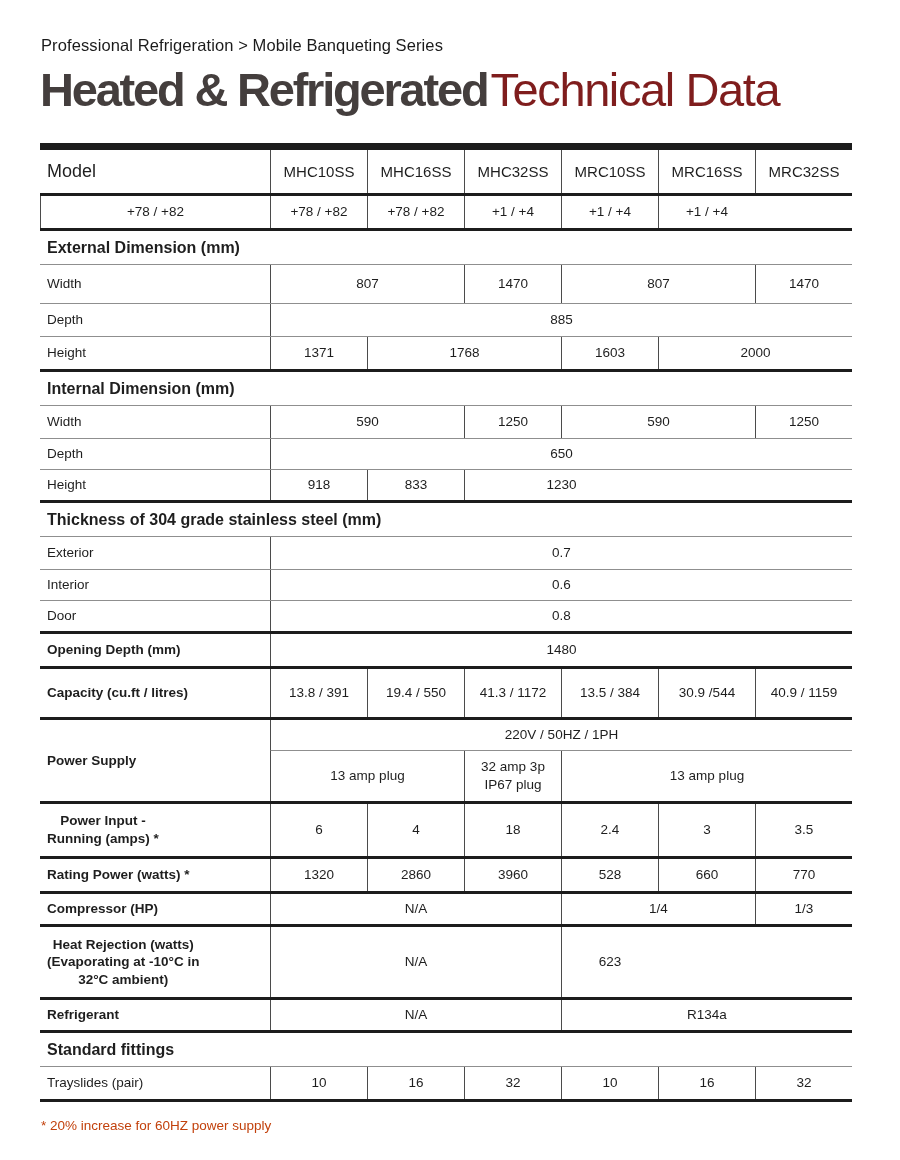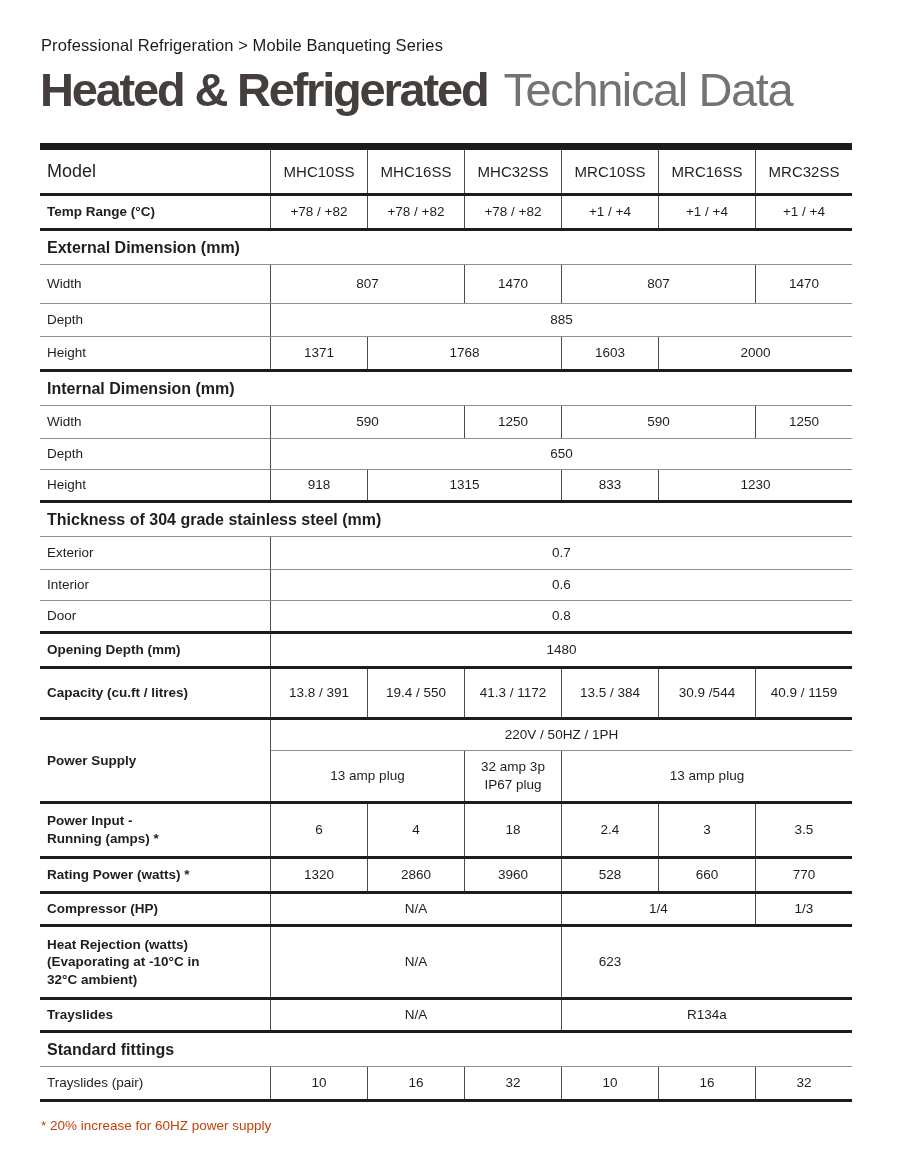--- a/index.html
+++ b/index.html
@@ -5,30 +5,30 @@
   html,body{margin:0;padding:0;}
   body{
     width:900px;height:1160px;background:#ffffff;
     font-family:"Liberation Sans", sans-serif;color:#1e1e1e;
     -webkit-font-smoothing:antialiased;
   }
   .page{padding:36px 0 0 40px;width:812px;}
 
   .breadcrumb{font-size:16.5px;color:#1b1b1b;margin:0 0 11px 1px;letter-spacing:0.1px;}
   .title{margin:0 0 30px 0;font-size:47px;font-weight:bold;color:#443e3d;letter-spacing:-2.2px;line-height:1;}
-  .title .light{font-weight:normal;color:#737373;margin-left:16px;letter-spacing:-1.4px;}
+  .title .light{font-weight:normal;color:#7f1d1d;margin-left:3px;letter-spacing:-1.4px;}
 
   .table{width:812px;border-top:7px solid #1c1c1c;}
   .r{display:grid;grid-template-columns:230px repeat(6,1fr);align-items:stretch;}
   .cell{
     display:flex;align-items:center;justify-content:center;
     font-size:13.5px;line-height:1.3;text-align:center;
     border-left:1px solid #4b4b4b;white-space:pre-line;
   }
-  .cell.label{border-left:none;justify-content:flex-start;padding-left:7px;text-align:left;}
+  .cell.label{border-left:none;justify-content:flex-start;padding-left:7px;text-align:center;}
   .b{font-weight:bold;}
   .s2{grid-column:span 2;} .s3{grid-column:span 3;} .s6{grid-column:span 6;}
 
   .bb-thin{border-bottom:1px solid #8f8f8f;}
   .bb-thick{border-bottom:3px solid #1c1c1c;}
 
   .h-model{height:43px;} .h-model .cell{font-size:15px;}
   .h-model .cell.label{font-size:18px;}
   .h32{height:32px;} .h30{height:30px;} .h38{height:38px;}
   .h48{height:48px;} .h52{height:52px;} .h70{height:70px;}
@@ -58,21 +58,20 @@
       <div class="cell label">Model</div>
       <div class="cell">MHC10SS</div>
       <div class="cell">MHC16SS</div>
       <div class="cell">MHC32SS</div>
       <div class="cell">MRC10SS</div>
       <div class="cell">MRC16SS</div>
       <div class="cell">MRC32SS</div>
     </div>
 
     <div class="r h32 bb-thick">
-      <div class="cell label b">Temp Range (°C)</div>
       <div class="cell">+78 / +82</div>
       <div class="cell">+78 / +82</div>
       <div class="cell">+78 / +82</div>
       <div class="cell">+1 / +4</div>
       <div class="cell">+1 / +4</div>
       <div class="cell">+1 / +4</div>
     </div>
 
     <div class="sec bb-thin">External Dimension (mm)</div>
     <div class="r h38 bb-thin">
@@ -102,21 +101,20 @@
       <div class="cell s2">590</div>
       <div class="cell">1250</div>
     </div>
     <div class="r h30 bb-thin">
       <div class="cell label">Depth</div>
       <div class="cell s6">650</div>
     </div>
     <div class="r h30 bb-thick">
       <div class="cell label">Height</div>
       <div class="cell">918</div>
-      <div class="cell s2">1315</div>
       <div class="cell">833</div>
       <div class="cell s2">1230</div>
     </div>
 
     <div class="sec bb-thin">Thickness of 304 grade stainless steel (mm)</div>
     <div class="r h32 bb-thin">
       <div class="cell label">Exterior</div>
       <div class="cell s6">0.7</div>
     </div>
     <div class="r h30 bb-thin">
@@ -182,21 +180,21 @@
 
     <div class="r h70 bb-thick">
       <div class="cell label b">Heat Rejection (watts)
 (Evaporating at -10°C in
 32°C ambient)</div>
       <div class="cell s3">N/A</div>
       <div class="cell">623</div>
     </div>
 
     <div class="r h30 bb-thick">
-      <div class="cell label b">Trayslides</div>
+      <div class="cell label b">Refrigerant</div>
       <div class="cell s3">N/A</div>
       <div class="cell s3">R134a</div>
     </div>
 
     <div class="sec bb-thin">Standard fittings</div>
     <div class="r h32 bb-thick">
       <div class="cell label">Trayslides (pair)</div>
       <div class="cell">10</div>
       <div class="cell">16</div>
       <div class="cell">32</div>

